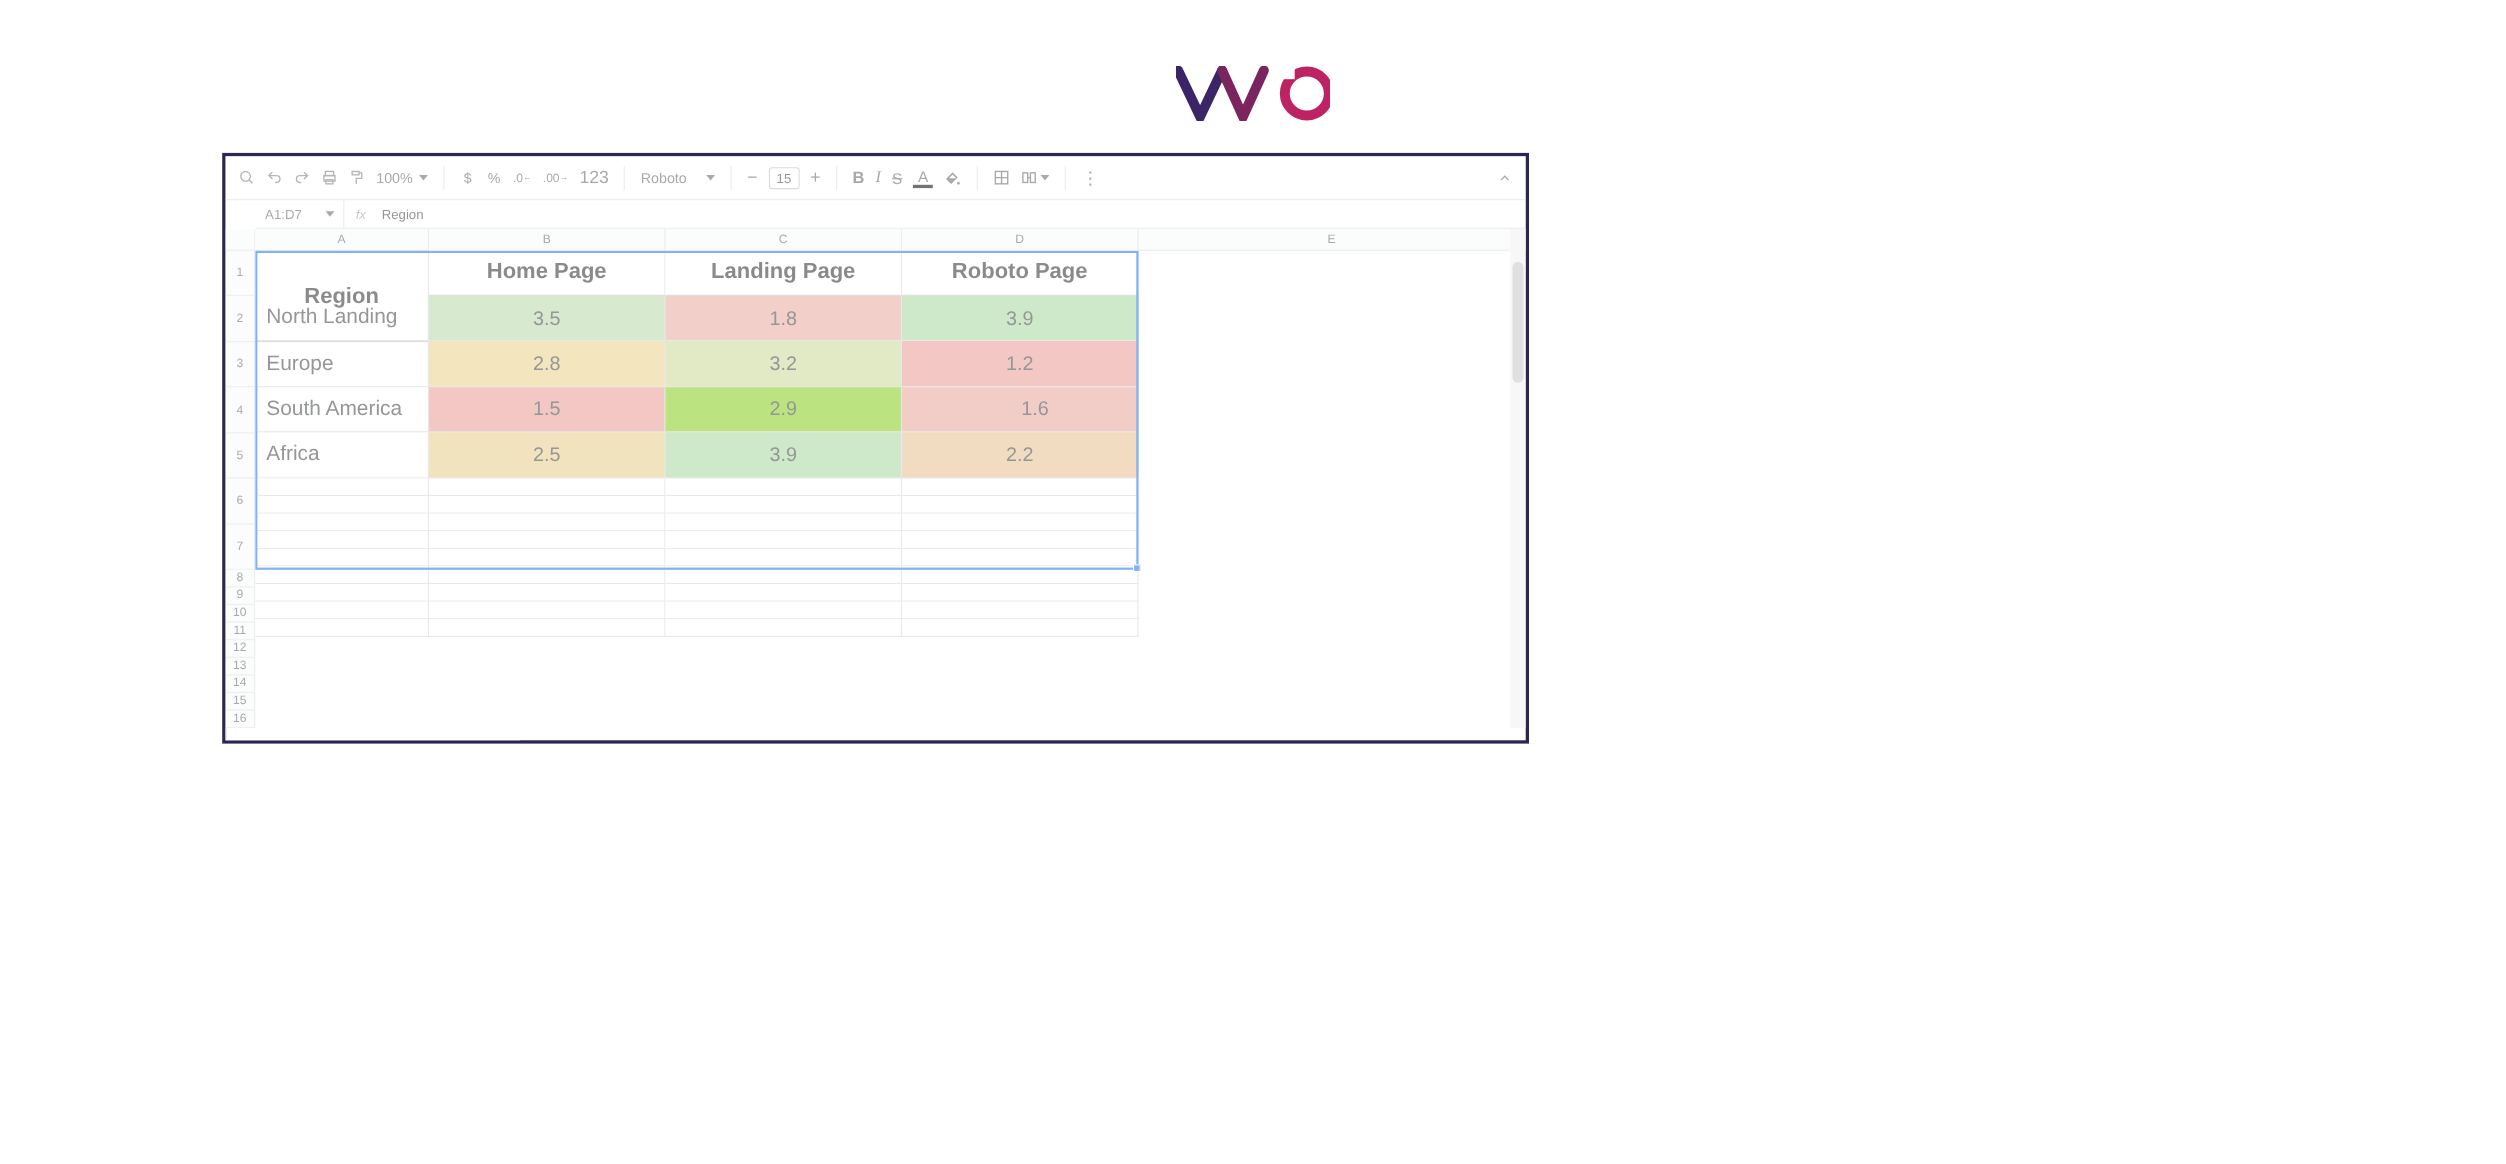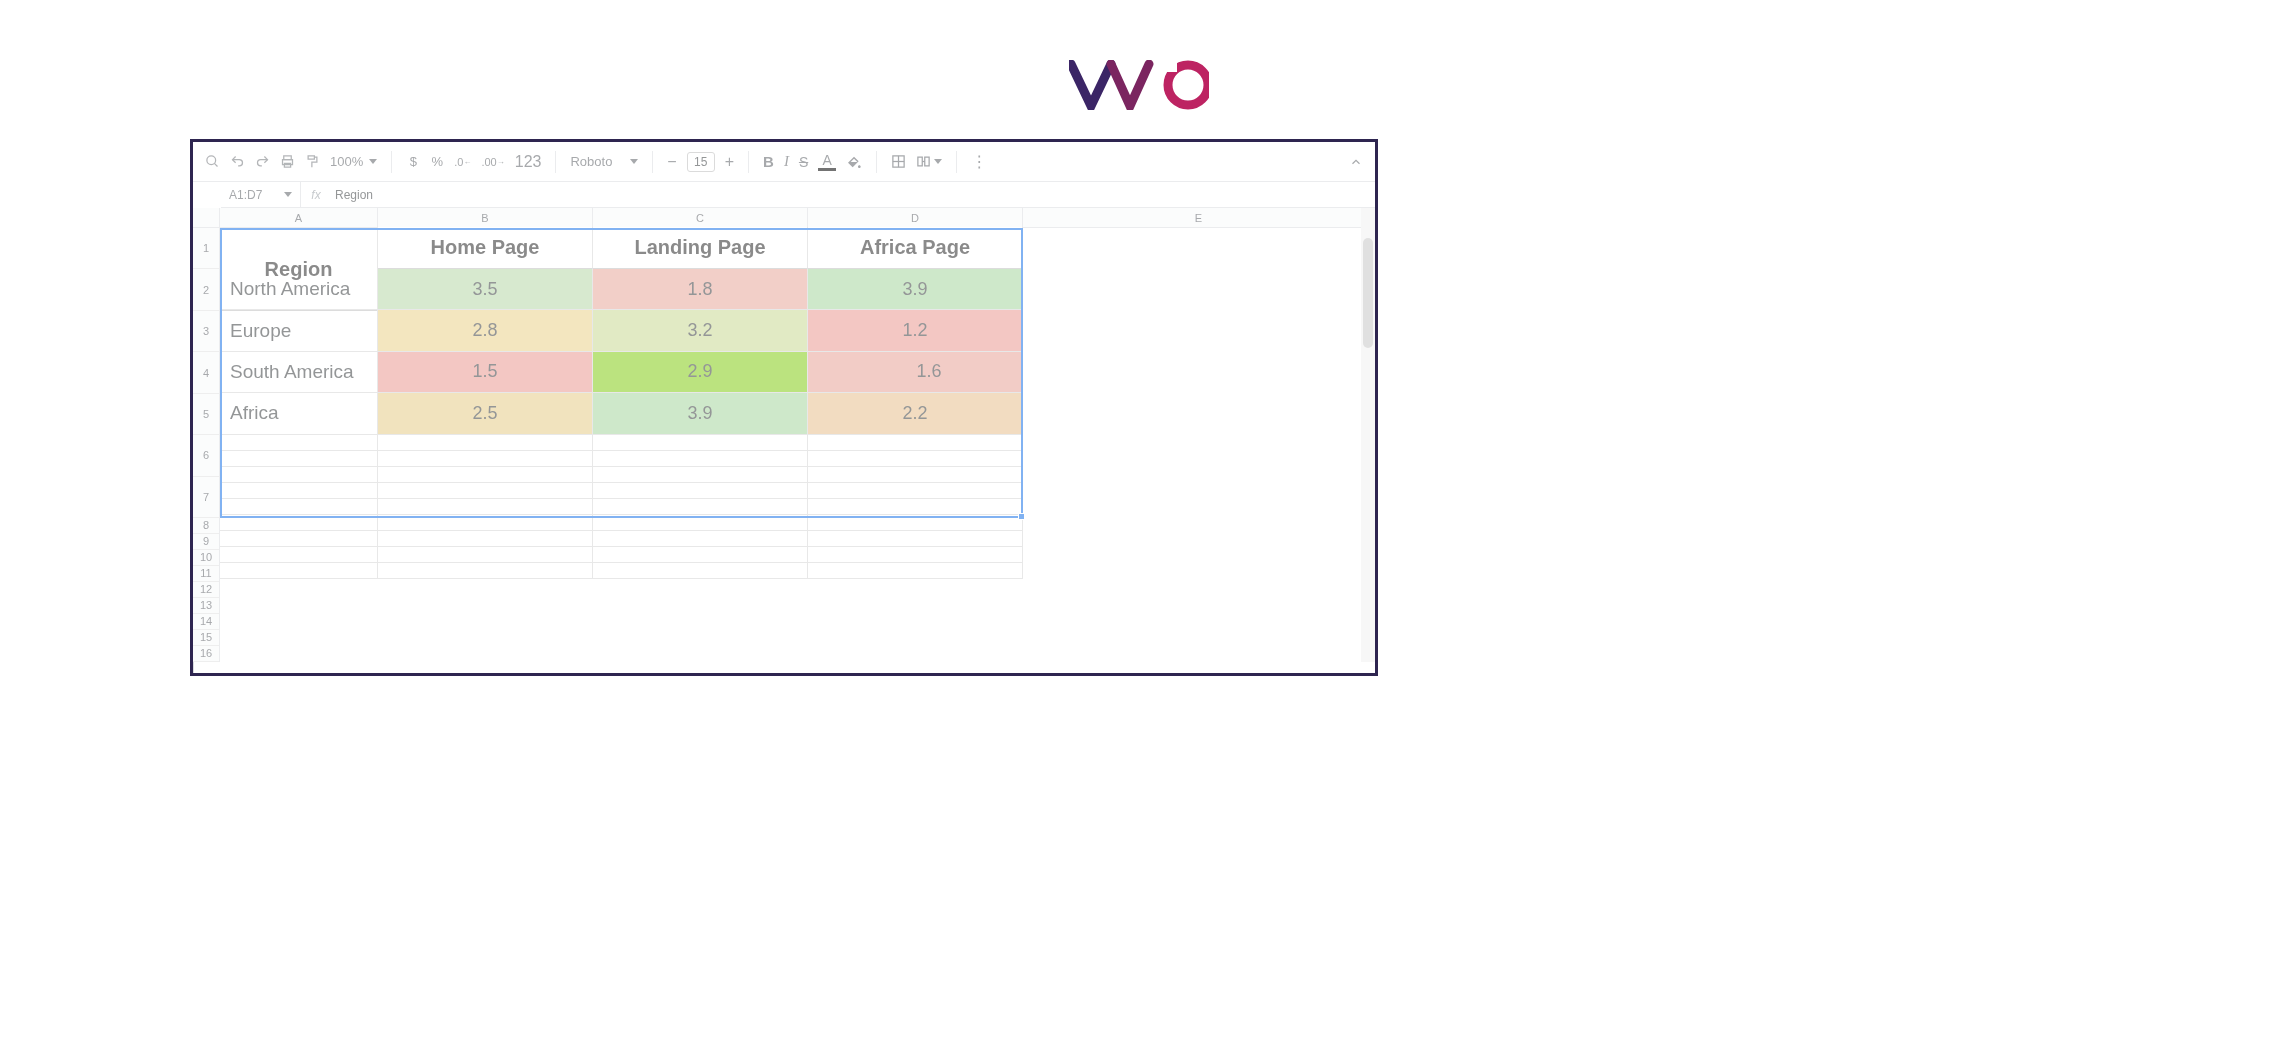--- a/index.html
+++ b/index.html
@@ -6,21 +6,21 @@
   body {
     font-family: Arial, "Helvetica Neue", sans-serif;
     font-size:14px;
     color:#3c4043;
     background:#fff;
   }
   .page { width:2278px; height:1058px; position:relative; }
   .vwo-logo { position:absolute; left:50%; top:60px; transform:translateX(-50%); }
   .frame {
     position:absolute;
-    left:190px; top:139px; width:1188px; height:537px;
+    left:202px; top:139px; width:1188px; height:537px;
     border:3px solid #2e2550;
     background:#fff;
     display:flex;
     flex-direction:column;
     overflow:hidden;
   }
   .sheet-pane { position:relative; flex:1; display:flex; flex-direction:column; min-width:0; }
   .sheet-dim { position:absolute; inset:0; background:rgba(255,255,255,0.45); z-index:3; pointer-events:none; }
 
   
@@ -254,24 +254,24 @@
               <div class="sel-handle"></div>
             </div>
 
           <div class="drow r1">
                 <div class="dcell A big center hdr" style="height:83px;border-bottom:1px solid #bfbfbf;">Region</div>
                 <div class="dcell big center hdr" style="width:645px;height:41px;border-bottom:1px solid #bfbfbf;">CTR (%)</div>
               </div>
               <div class="drow r2" style="margin-left: 158px; margin-top: -42px;">
                 <div class="dcell B big center hdr" style="border-bottom: 1px solid rgb(191, 191, 191);">Home Page</div>
                 <div class="dcell C big center hdr" style="border-bottom: 1px solid rgb(191, 191, 191);">Landing Page</div>
-                <div class="dcell D big center hdr" style="border-bottom: 1px solid rgb(191, 191, 191);">Africa Page</div>
+                <div class="dcell D big center hdr" style="border-bottom: 1px solid rgb(191, 191, 191);">Roboto Page</div>
               </div>
               <div class="drow r3">
-                <div class="dcell A" style="font-size: 19px;">North America</div>
+                <div class="dcell A" style="font-size: 19px;">North Landing</div>
                 <div class="dcell B center" style="background: rgb(182, 215, 168);">3.5</div>
                 <div class="dcell C center" style="background: rgb(231, 168, 156);">1.8</div>
                 <div class="dcell D center" style="background: rgb(167, 214, 158);">3.9</div>
               </div>
               <div class="drow r3">
                 <div class="dcell A" style="font-size: 19px;">Europe</div>
                 <div class="dcell B center" style="background: rgb(233, 209, 138);">2.8</div>
                 <div class="dcell C center" style="background: rgb(200, 217, 148);">3.2</div>
                 <div class="dcell D center" style="background: rgb(233, 154, 147);">1.2</div>
               </div>

